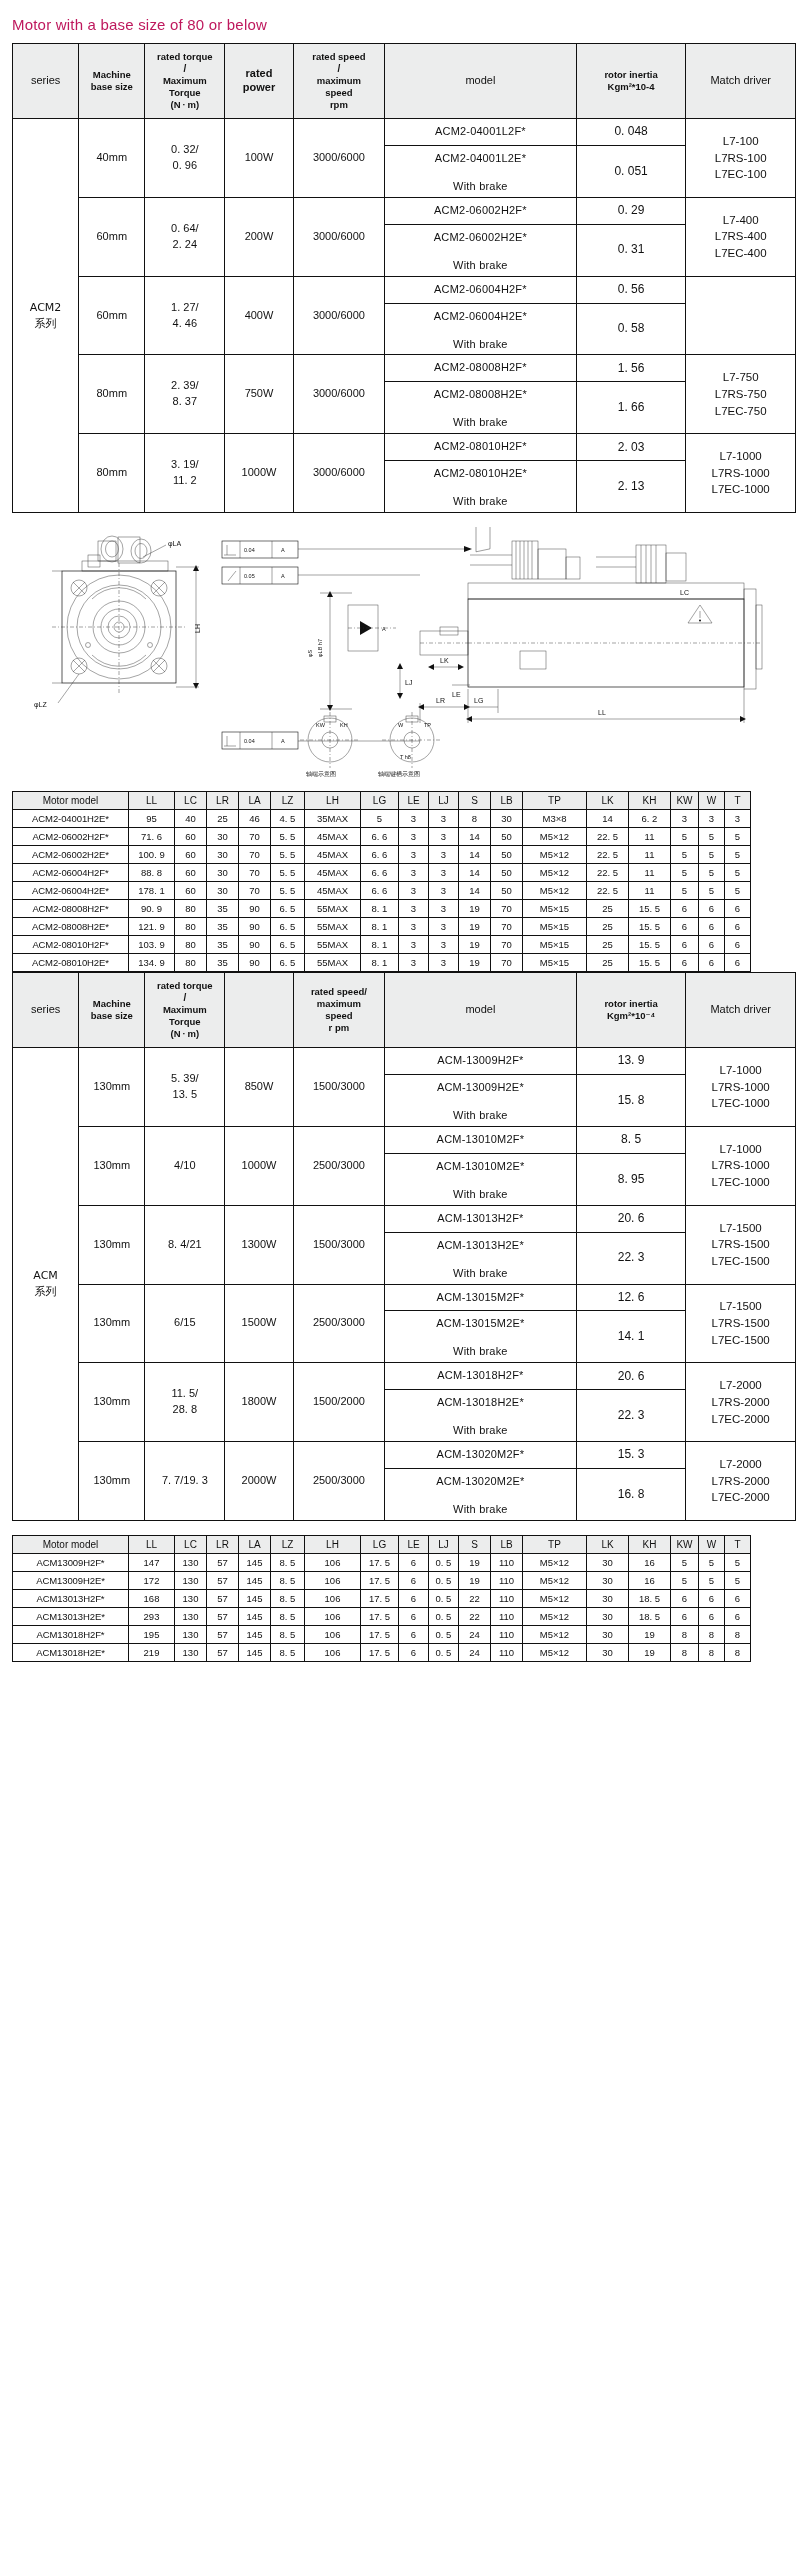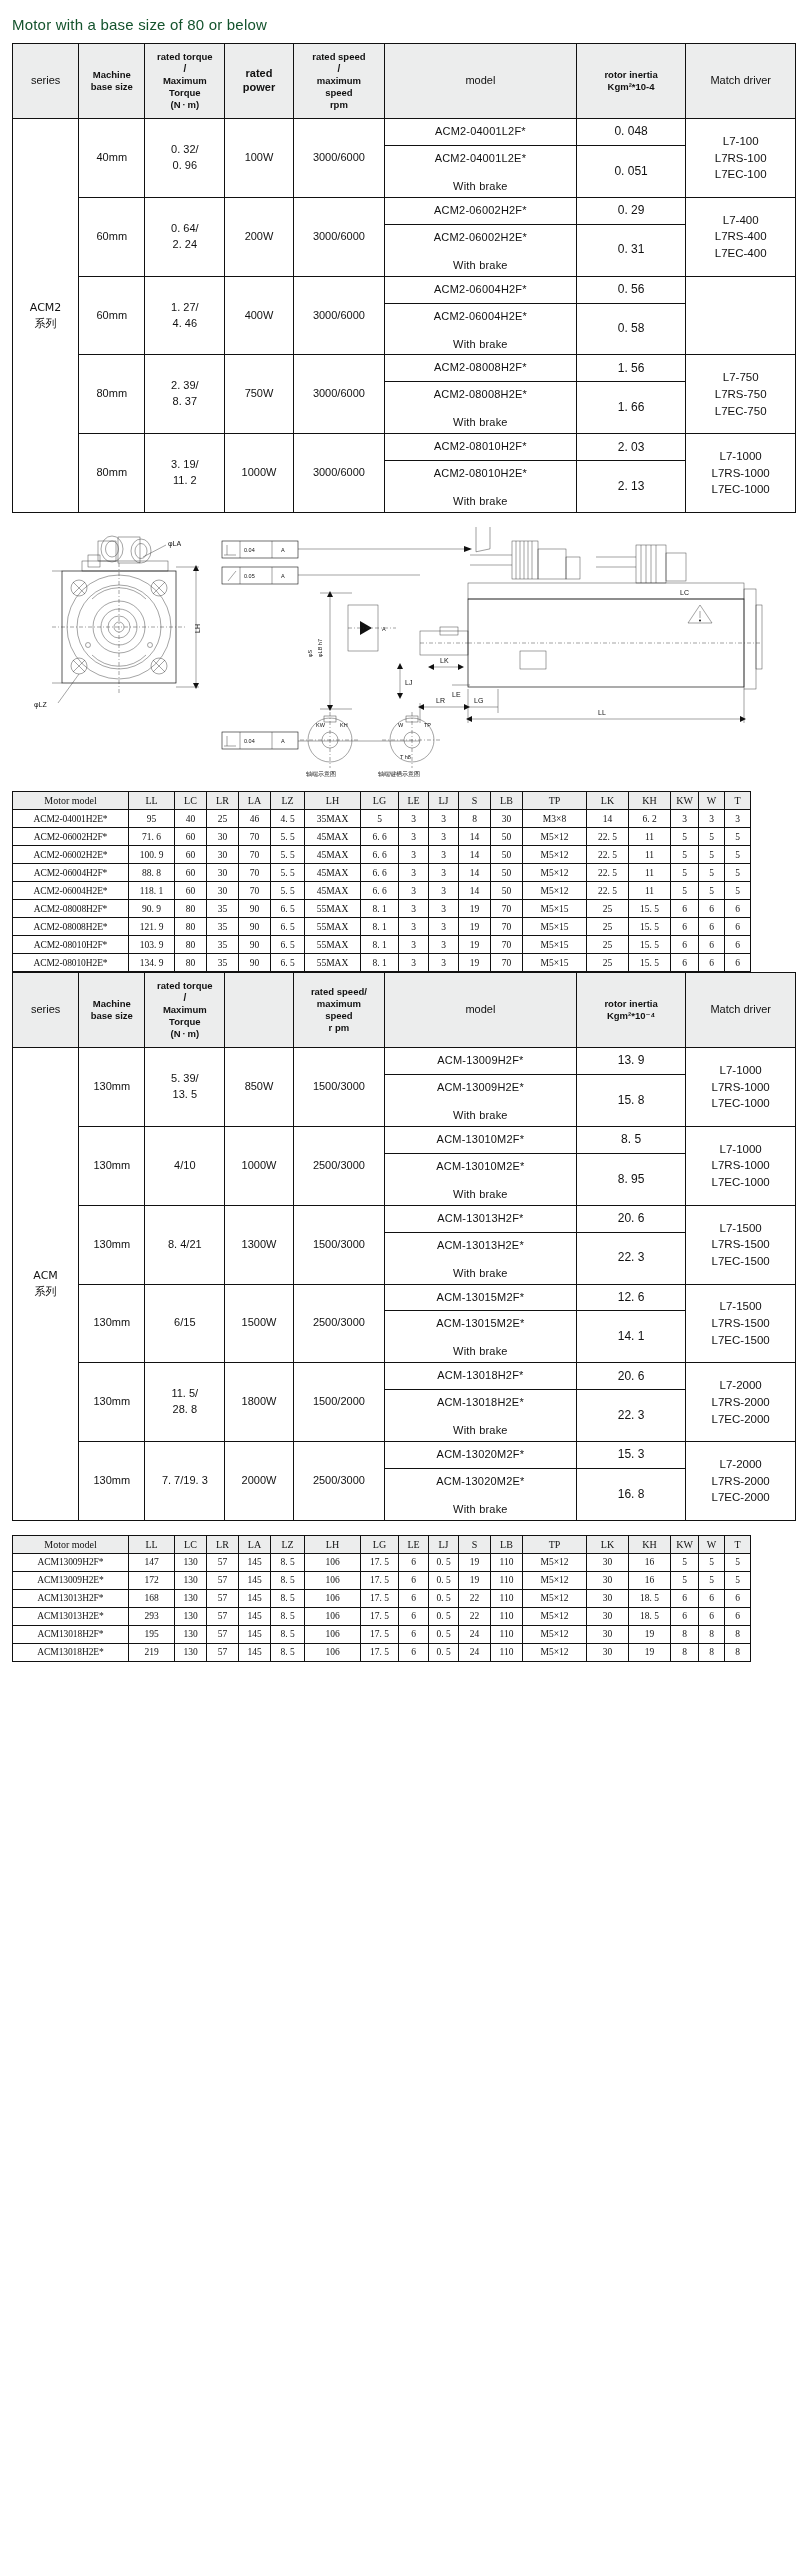--- a/index.html
+++ b/index.html
@@ -8,21 +8,21 @@
     font-family:"Liberation Sans","DejaVu Sans",sans-serif;
     color:#111111;
     -webkit-font-smoothing:antialiased;
   }
   .page{width:808px;position:relative;padding:0;}
 
   
   .section-title{
     font-size:15px;
     font-weight:400;
-    color:#14532d;
+    color:#be185d;
     margin:16px 0 10px 12px;
     letter-spacing:.2px;
   }
 
   
   .spec-wrap{margin:0 12px;}
   table.spec{
     border-collapse:collapse;
     width:784px;
     table-layout:fixed;
@@ -55,21 +55,20 @@
   .modelline{padding:3px 0;}
   .brakeline{padding-top:9px;}
 
   
   .dim-wrap{margin:14px 12px 0 12px;}
   table.dim{
     border-collapse:collapse;
     width:632px;
     table-layout:fixed;
     font-size:9.5px;
-    font-family:Liberation Serif, serif;
   }
   table.dim th,table.dim td{
     border:1px solid #111;
     text-align:center;
     vertical-align:middle;
     height:17px;
     padding:0 1px;
     background:#fff;
     white-space:nowrap;
   }
@@ -592,21 +591,21 @@
             <td>50</td>
             <td>M5×12</td>
             <td>22. 5</td>
             <td>11</td>
             <td>5</td>
             <td>5</td>
             <td>5</td>
           </tr>
           <tr>
             <td class="model">ACM2-06004H2E*</td>
-            <td>118. 1</td>
+            <td>178. 1</td>
             <td>60</td>
             <td>30</td>
             <td>70</td>
             <td>5. 5</td>
             <td>45MAX</td>
             <td>6. 6</td>
             <td>3</td>
             <td>3</td>
             <td>14</td>
             <td>50</td>

